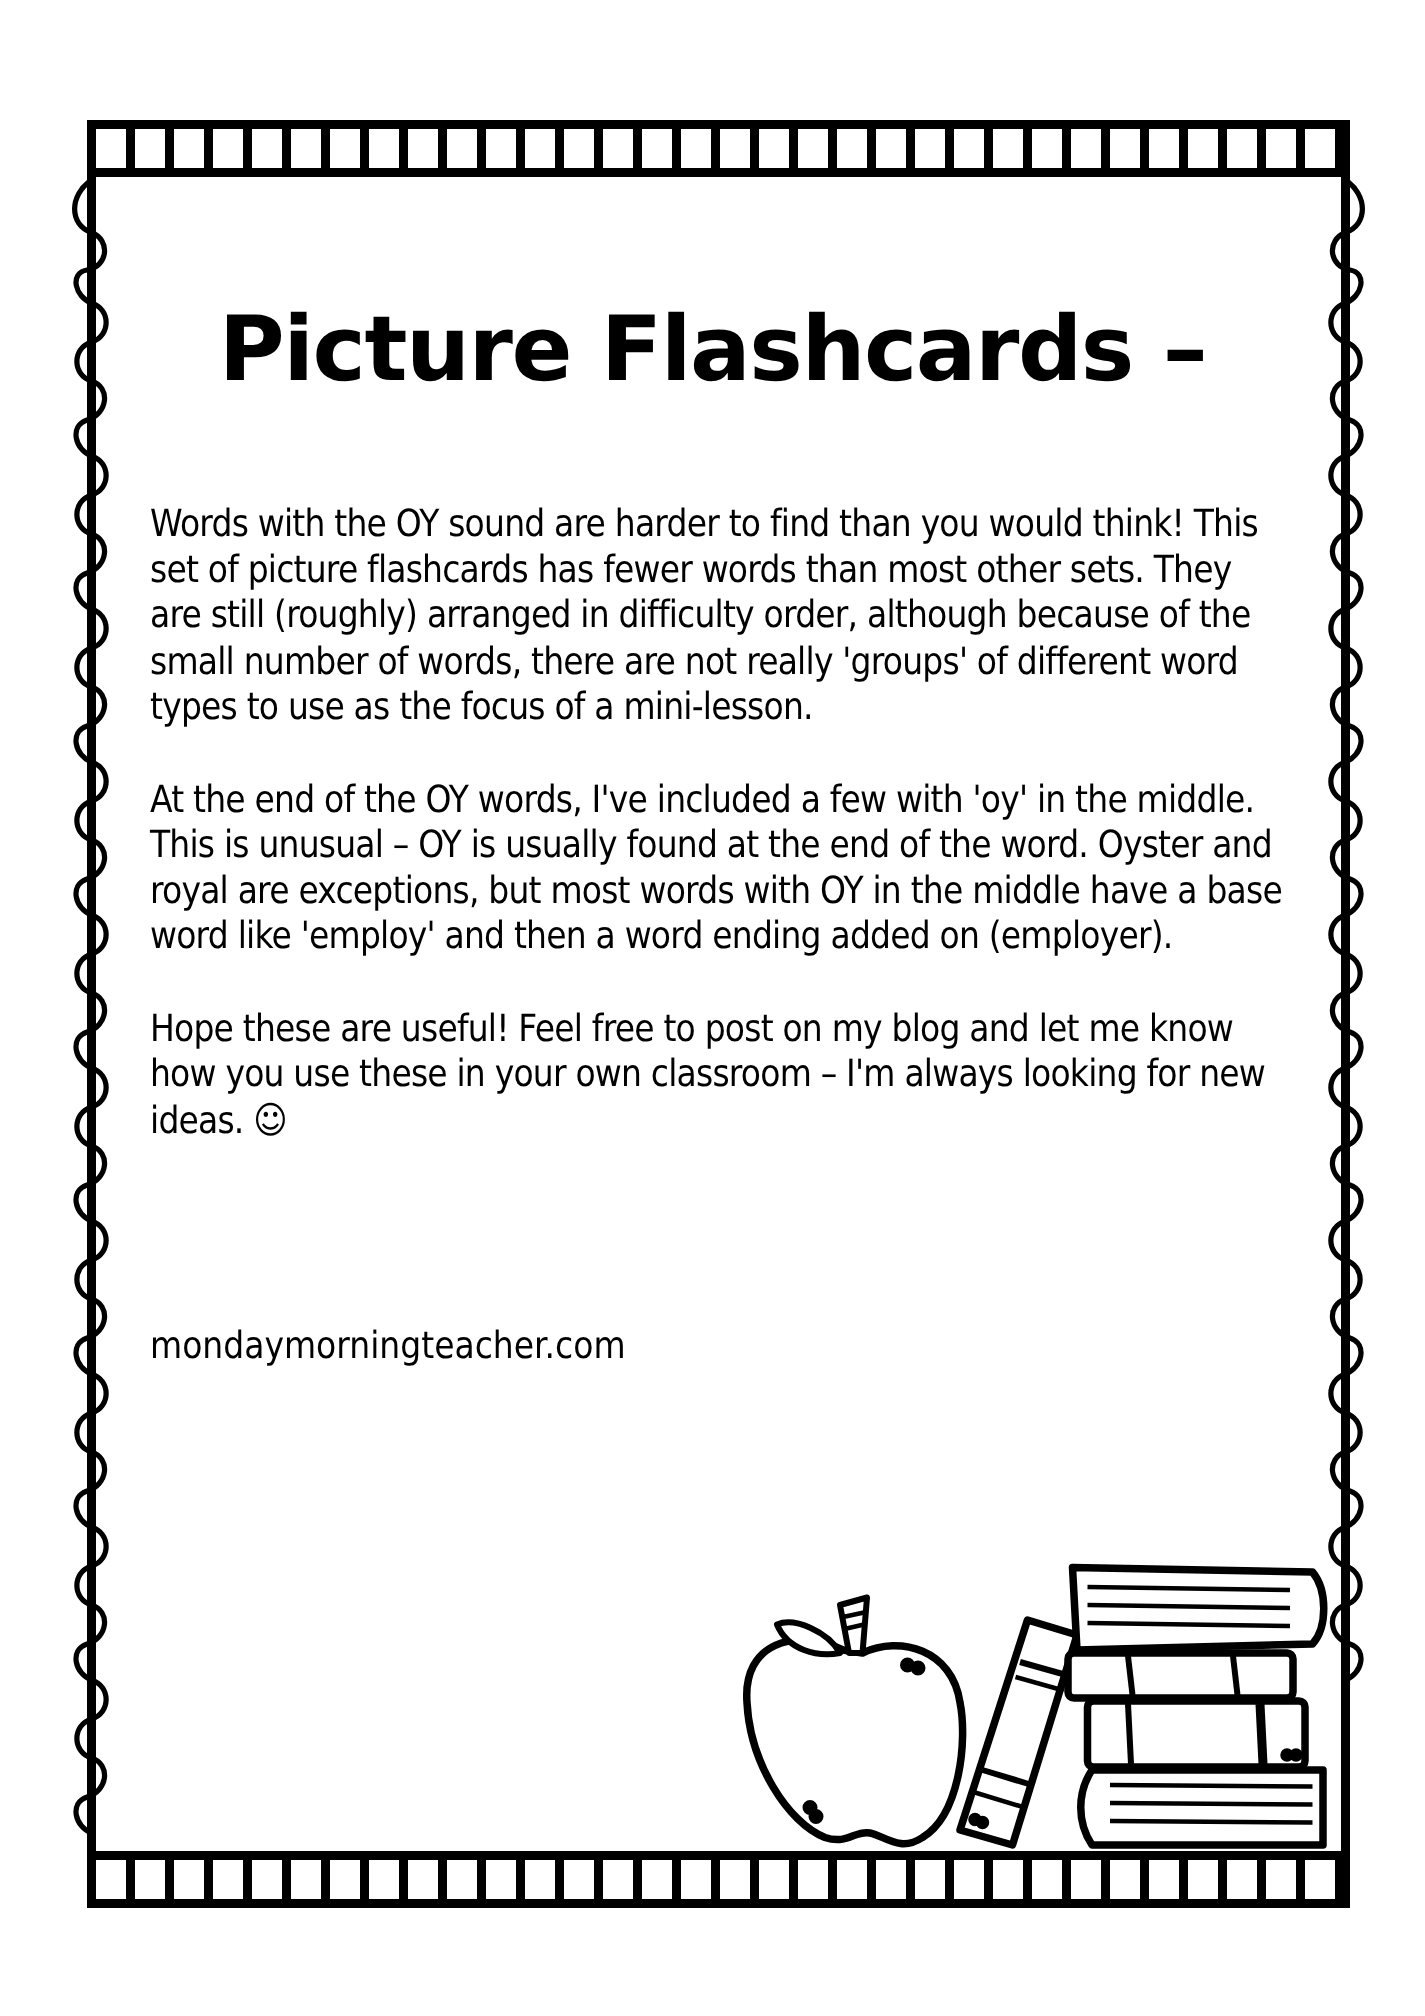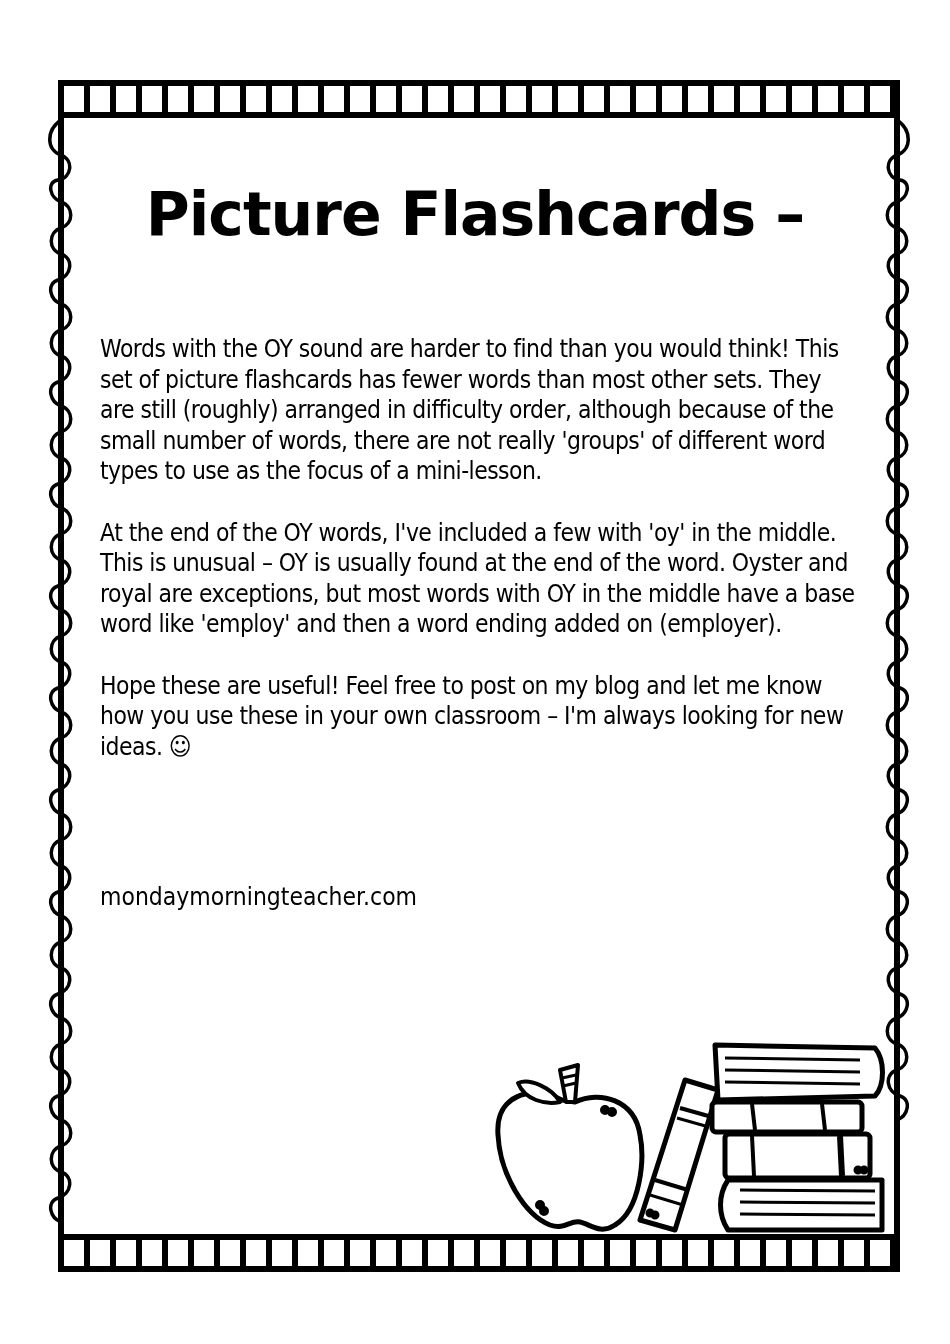--- a/index.html
+++ b/index.html
@@ -9,21 +9,21 @@
   .rail-h { position:absolute; left:0; width:842px; height:38px; box-sizing:border-box; border:6px solid #000; background:repeating-linear-gradient(90deg,#fff 0px,#fff 20px,#000 20px,#000 26px); }
   .rail-top { top:0; }
   .rail-bottom { bottom:0; }
   .side-line { position:absolute; top:34px; bottom:34px; width:6px; background:#000; }
   .side-left { left:0; }
   .side-right { right:0; }
   .vine { position:absolute; top:40px; bottom:40px; width:34px; }
   .vine-left { left:-14px; }
   .vine-right { right:-14px; }
 
-  .title { position:absolute; left:100px; width:750px; top:132px; text-align:center; font-family:"DejaVu Sans", sans-serif; font-weight:bold; font-size:60px; line-height:84px; letter-spacing:-1px; }
+  .title { position:absolute; left:100px; width:750px; top:151px; text-align:center; font-family:"DejaVu Sans", sans-serif; font-weight:bold; font-size:60px; line-height:84px; letter-spacing:-1px; }
 
   .body-text { position:absolute; left:100px; top:334px; width:760px; font-family:"DejaVu Sans", sans-serif; font-size:25px; line-height:30.6px; letter-spacing:-0.6px; transform:scaleX(0.88); transform-origin:left top; width:860px; }
   .para { margin:0 0 30.6px 0; white-space:normal; }
   .site { position:absolute; left:100px; top:882px; font-family:"DejaVu Sans", sans-serif; font-size:25px; transform:scaleX(0.88); transform-origin:left top; }
 
   .clipart { position:absolute; left:490px; top:1030px; width:400px; height:210px; }
 </style>
 </head>
 <body>
 

